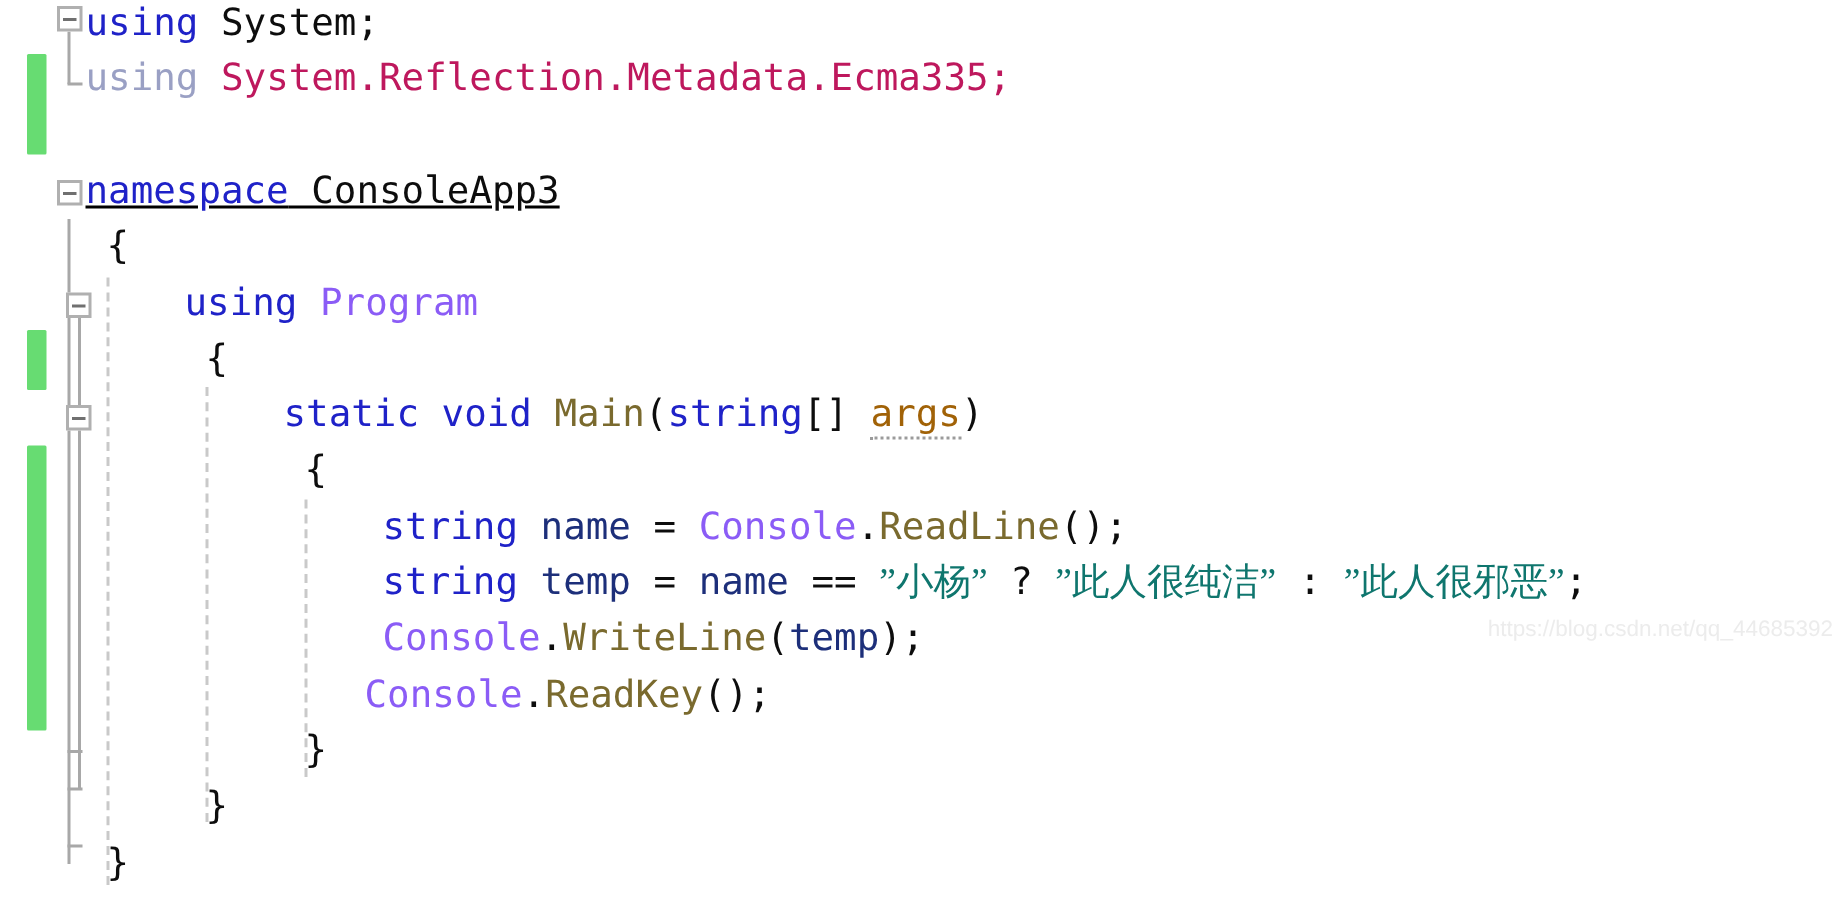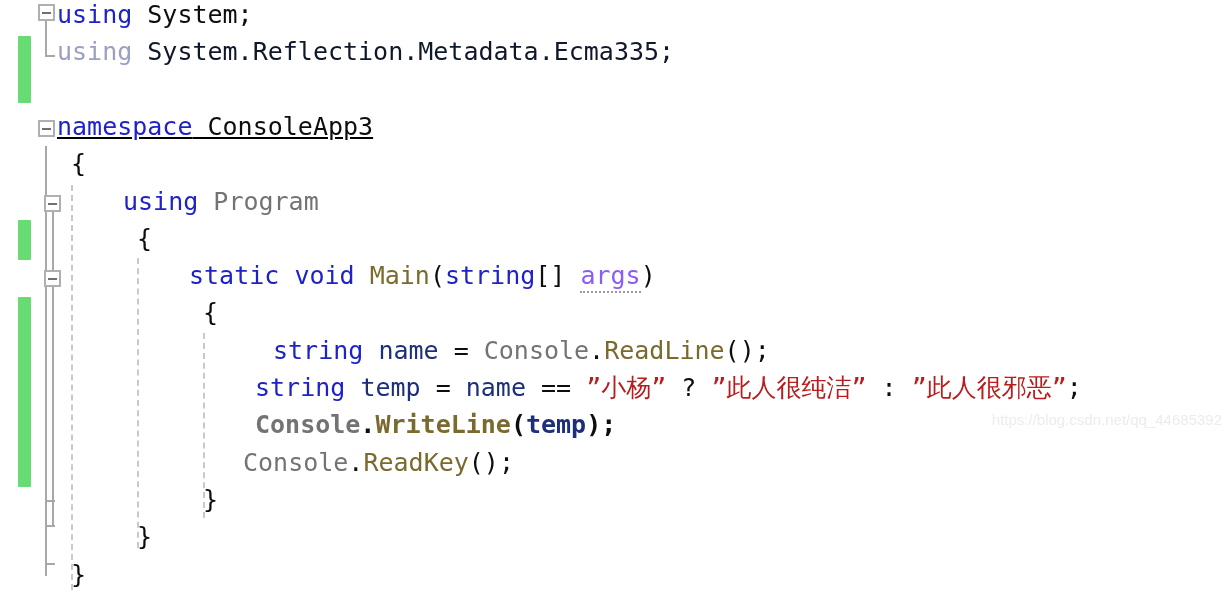--- a/index.html
+++ b/index.html
@@ -73,28 +73,28 @@
     white-space: pre;
     font-size: 25px;
     line-height: 30px;
     letter-spacing: 0px;
     font-family: "DejaVu Sans Mono", "Liberation Mono", monospace;
   }
   .tok { font-family: inherit; }
 
   .t-keyword  { color: #1f22c8; }
   .t-plain    { color: #0d0d0d; }
-  .t-type     { color: #737373; }
+  .t-type     { color: #8b5cf6; }
   .t-method   { color: #7a6a2e; }
   .t-local    { color: #1d2f7a; }
-  .t-string   { color: #b91c1c; }
+  .t-string   { color: #0f766e; font-family: Liberation Serif, serif; }
   .t-dim      { color: #9aa0c4; }
-  .t-unused   { color: #0f172a; margin-top: 40px; }
+  .t-unused   { color: #be185d; margin-top: 40px; }
   .t-unused-u {
-    color: #8b5cf6;
+    color: #a16207;
     border-bottom: 2px dotted #9b9b9b;
     padding-bottom: 1px;
     margin-top: 24px;
   }
 
   .brace {
     position: absolute;
     white-space: pre;
     font-size: 25px;
     line-height: 30px;
@@ -143,23 +143,23 @@
   <div id="code-layer">
       <div class="line" style="top: 0px; left: 57px;"><span class="tok t-keyword">using</span><span class="tok t-plain"> System;</span></div>
       <div class="line" style="top: 37.3px; left: 57px;"><span class="tok t-dim">using</span><span class="tok t-unused"> System.Reflection.Metadata.Ecma335;</span></div>
       <div class="line" style="top: 74.6px; left: 57px;"></div>
       <div class="line" style="top: 111.9px; left: 57px; text-decoration: underline;"><span class="tok t-keyword">namespace</span><span class="tok t-plain"> ConsoleApp3</span></div>
       <div class="brace" style="top: 149.2px; left: 71px;"><span class="tok t-plain">{</span></div>
       <div class="line" style="top: 186.5px; left: 123px;"><span class="tok t-keyword">using</span><span class="tok t-plain"> </span><span class="tok t-type">Program</span></div>
       <div class="brace" style="top: 223.8px; left: 137px;"><span class="tok t-plain">{</span></div>
       <div class="line" style="top: 261.1px; left: 189px;"><span class="tok t-keyword">static</span><span class="tok t-plain"> </span><span class="tok t-keyword">void</span><span class="tok t-plain"> </span><span class="tok t-method">Main</span><span class="tok t-plain">(</span><span class="tok t-keyword">string</span><span class="tok t-plain">[] </span><span class="tok t-unused-u">args</span><span class="tok t-plain">)</span></div>
       <div class="brace" style="top: 298.4px; left: 203px;"><span class="tok t-plain">{</span></div>
-      <div class="line" style="top: 335.7px; left: 255px; margin-left: 18px;"><span class="tok t-keyword">string</span><span class="tok t-plain"> </span><span class="tok t-local">name</span><span class="tok t-plain"> = </span><span class="tok t-type">Console</span><span class="tok t-plain">.</span><span class="tok t-method">ReadLine</span><span class="tok t-plain">();</span></div>
+      <div class="line" style="top: 335.7px; left: 255px;"><span class="tok t-keyword">string</span><span class="tok t-plain"> </span><span class="tok t-local">name</span><span class="tok t-plain"> = </span><span class="tok t-type">Console</span><span class="tok t-plain">.</span><span class="tok t-method">ReadLine</span><span class="tok t-plain">();</span></div>
       <div class="line" style="top: 373px; left: 255px;"><span class="tok t-keyword">string</span><span class="tok t-plain"> </span><span class="tok t-local">temp</span><span class="tok t-plain"> = </span><span class="tok t-local">name</span><span class="tok t-plain"> == </span><span class="tok t-string">”小杨”</span><span class="tok t-plain"> ? </span><span class="tok t-string">”此人很纯洁”</span><span class="tok t-plain"> : </span><span class="tok t-string">”此人很邪恶”</span><span class="tok t-plain">;</span></div>
-      <div class="line" style="top: 410.3px; left: 255px; font-weight: bold;"><span class="tok t-type">Console</span><span class="tok t-plain">.</span><span class="tok t-method">WriteLine</span><span class="tok t-plain">(</span><span class="tok t-local">temp</span><span class="tok t-plain">);</span></div>
+      <div class="line" style="top: 410.3px; left: 255px;"><span class="tok t-type">Console</span><span class="tok t-plain">.</span><span class="tok t-method">WriteLine</span><span class="tok t-plain">(</span><span class="tok t-local">temp</span><span class="tok t-plain">);</span></div>
       <div class="line" style="top: 447.6px; left: 243px;"><span class="tok t-type">Console</span><span class="tok t-plain">.</span><span class="tok t-method">ReadKey</span><span class="tok t-plain">();</span></div>
       <div class="brace" style="top: 484.9px; left: 203px;"><span class="tok t-plain">}</span></div>
       <div class="brace" style="top: 522.2px; left: 137px;"><span class="tok t-plain">}</span></div>
       <div class="brace" style="top: 559.5px; left: 71px;"><span class="tok t-plain">}</span></div>
     </div>
 
   <div class="watermark">https://blog.csdn.net/qq_44685392</div>
 </div>
 
 </body></html>

